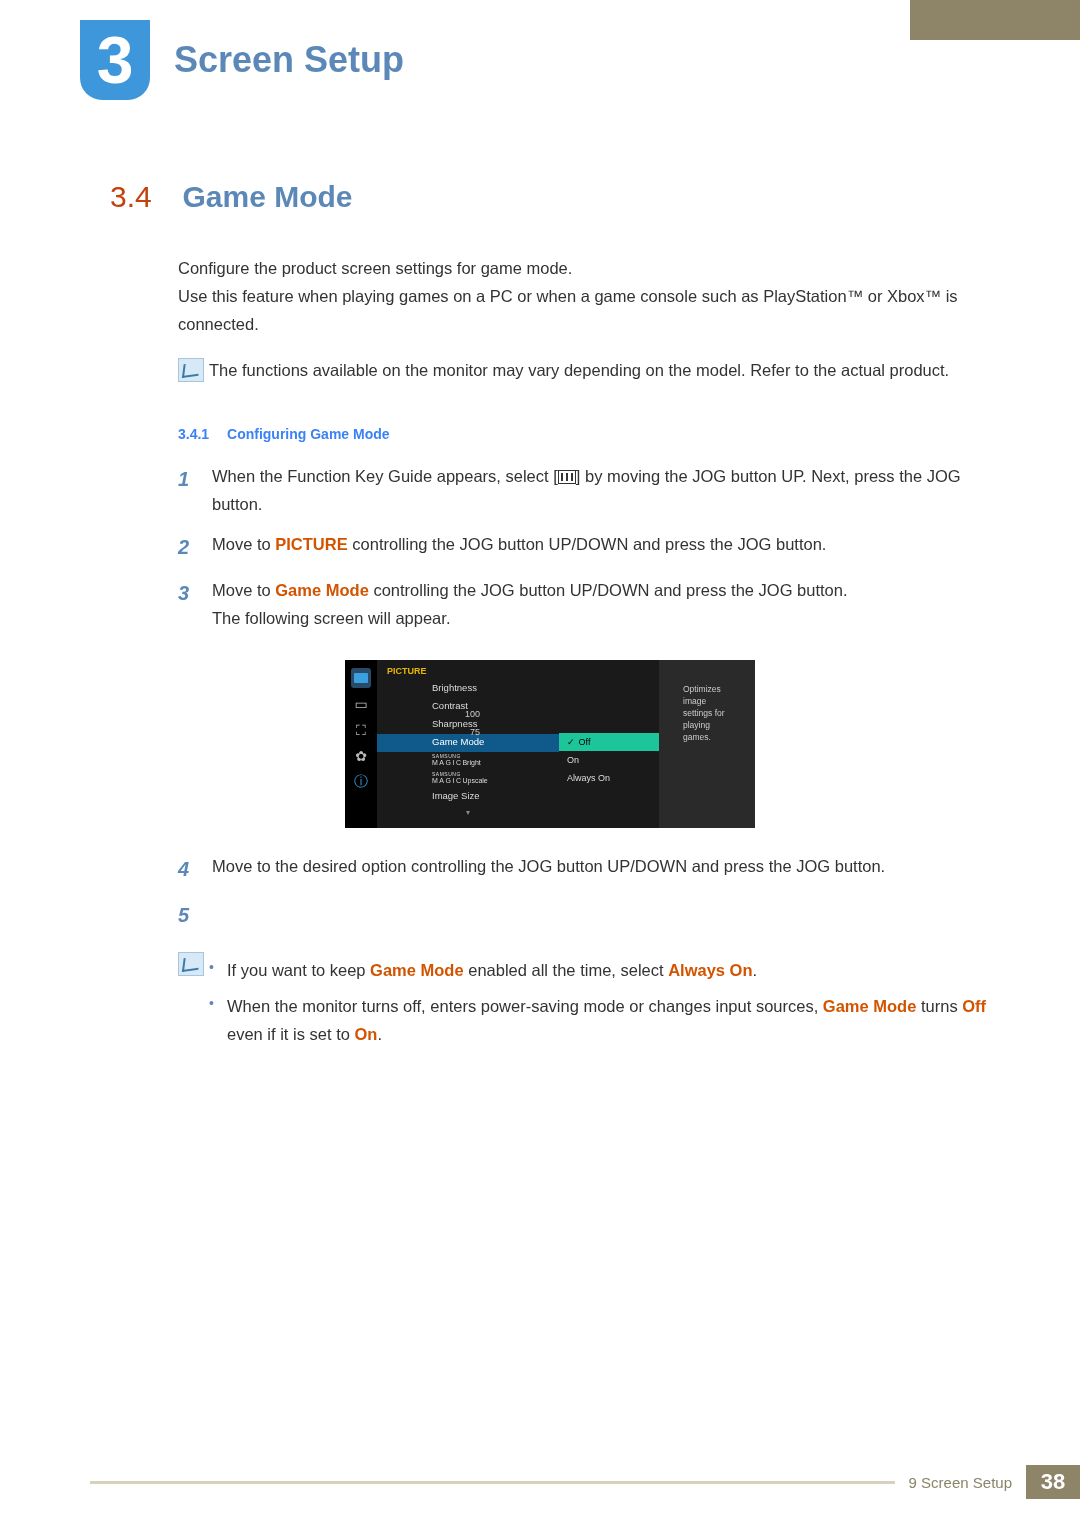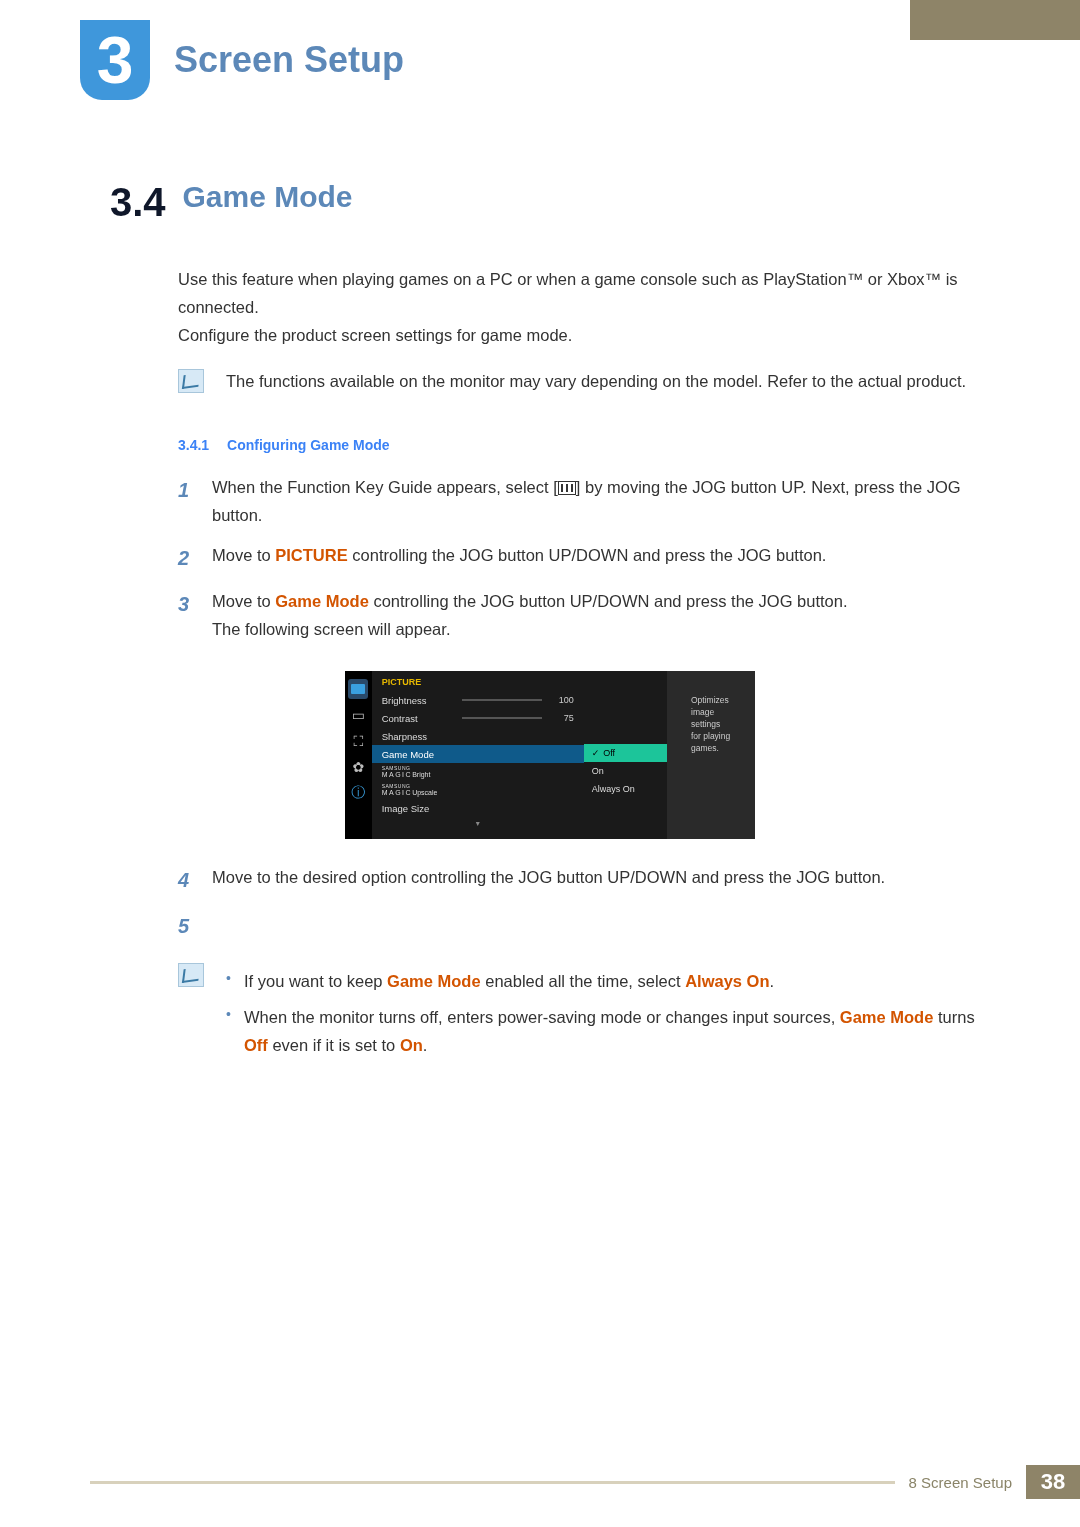--- a/index.html
+++ b/index.html
@@ -38,39 +38,39 @@
   .chapter-title {
     margin-left: 24px;
     font-size: 36px;
     color: #5c88b8;
     font-weight: bold;
   }
   .content {
     padding: 80px 90px 0 110px;
   }
   .section-num {
-    font-size: 40px;
-    color: #0f172a;
-    font-weight: bold;
+    font-size: 30px;
+    color: #c2410c;
+    font-weight: normal;
     display: inline-block;
     width: 68px;
     vertical-align: top;
   }
   .section-title {
     font-size: 30px;
     color: #5c88b8;
     font-weight: bold;
     display: inline-block;
   }
   .intro { margin: 40px 0 0 68px; line-height: 1.7; font-size: 16.5px; }
   .note-row {
     display: flex;
     align-items: flex-start;
     margin: 18px 0 0 68px;
-    gap: 22px;
+    gap: 5px;
   }
   .note-icon {
     width: 26px; height: 24px;
     background: #d7e9f6;
     border: 1px solid #a8c6db;
     position: relative;
     flex-shrink: 0;
     margin-top: 2px;
   }
   .note-icon::after {
@@ -148,20 +148,21 @@
     padding: 6px 0 4px 0;
     position: relative;
   }
   .osd-title { color: #e6b800; font-size: 9px; padding: 0 10px 4px 10px; font-weight: bold; }
   .osd-row {
     display: flex;
     align-items: center;
     padding: 2px 10px;
     height: 18px;
     gap: 8px;
+    flex-direction: column;
   }
   .osd-row.highlight { background: #0f5a8a; color: #fff; }
   .osd-label { width: 72px; }
   .slider {
     width: 80px; height: 2px; background: #555; position: relative;
   }
   .slider .fill { height: 2px; background: #fff; }
   .osd-val { width: 24px; text-align: right; font-size: 9px; color: #ccc; }
   .magic-label { font-size: 7px; line-height: 1; }
   .magic-label .sm { font-size: 5px; display:block; letter-spacing: 0.5px; }
@@ -271,22 +272,22 @@
   <div class="chapter-title">Screen Setup</div>
 </div>
 
 <div class="content">
   <div>
     <span class="section-num">3.4</span>
     <span class="section-title">Game Mode</span>
   </div>
 
   <div class="intro">
+    <div>Configure the product screen settings for game mode.</div>
     <div>Use this feature when playing games on a PC or when a game console such as PlayStation™ or Xbox™ is connected.</div>
-    <div>Configure the product screen settings for game mode.</div>
   </div>
 
   <div class="note-row">
     <div class="note-icon"></div>
     <div class="note-text">The functions available on the monitor may vary depending on the model. Refer to the actual product.</div>
   </div>
 
   <div class="subsection">
     <span class="sub-num">3.4.1</span>
     <span>Configuring Game Mode</span>
@@ -386,15 +387,15 @@
       </li>
       <li>
         <span>When the monitor turns off, enters power-saving mode or changes input sources, </span><span class="kw">Game Mode</span><span> turns </span><span class="kw">Off</span><span> even if it is set to </span><span class="kw">On</span><span>.</span>
       </li>
     </ul>
   </div>
 </div>
 
 <div class="footer">
   <div class="footer-line"></div>
-  <div class="footer-chap">8 Screen Setup</div>
+  <div class="footer-chap">9 Screen Setup</div>
   <div class="footer-page">38</div>
 </div>
 
 </body></html>

